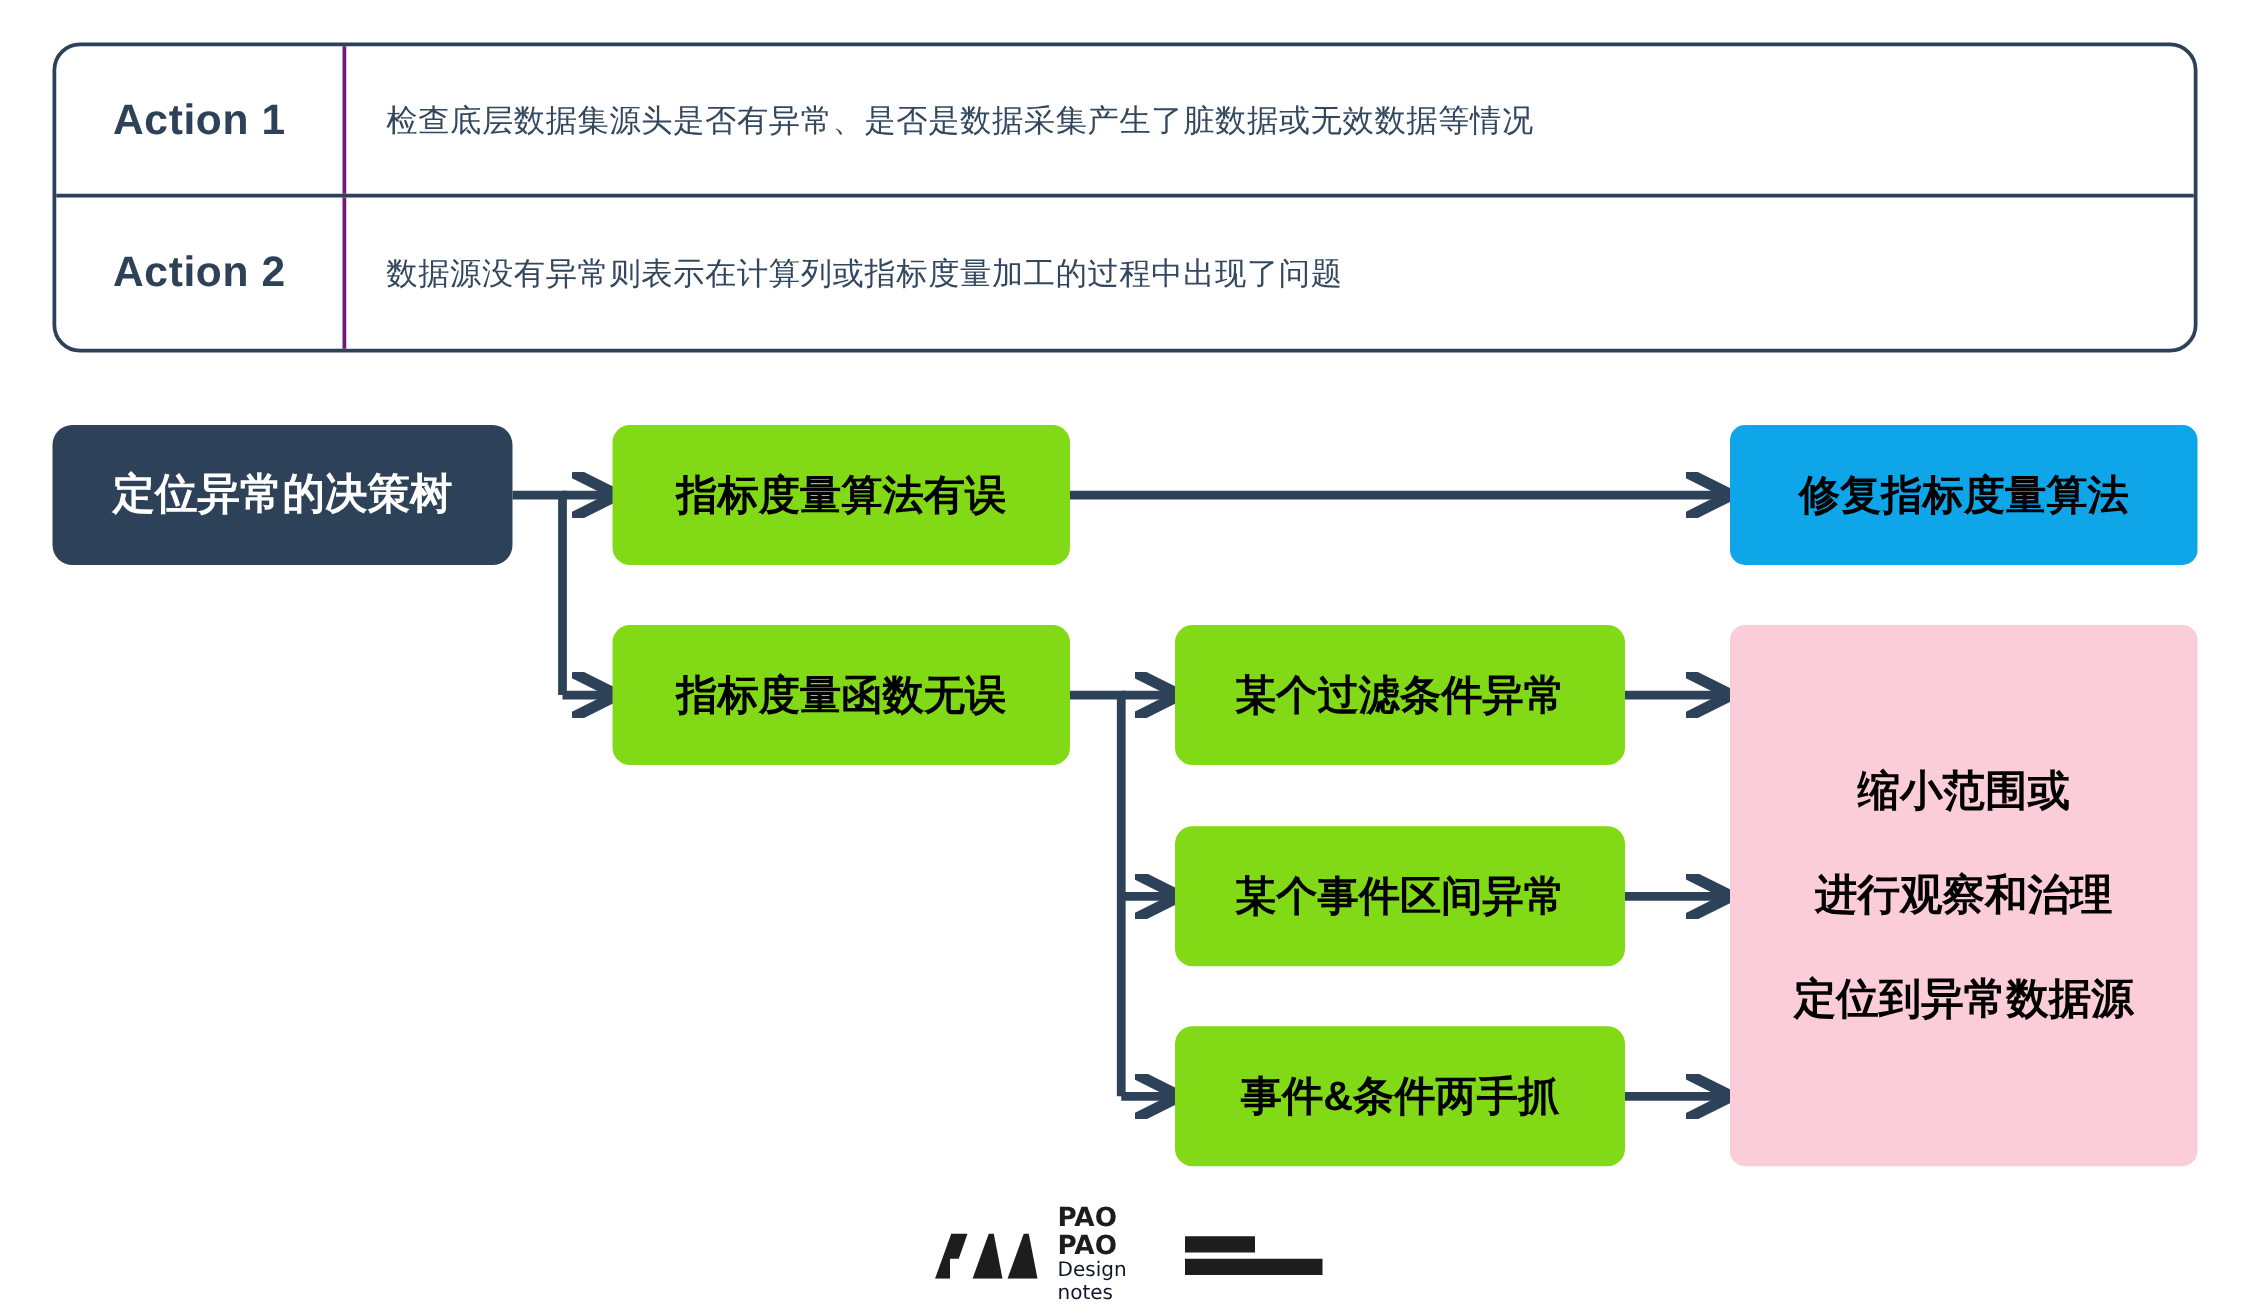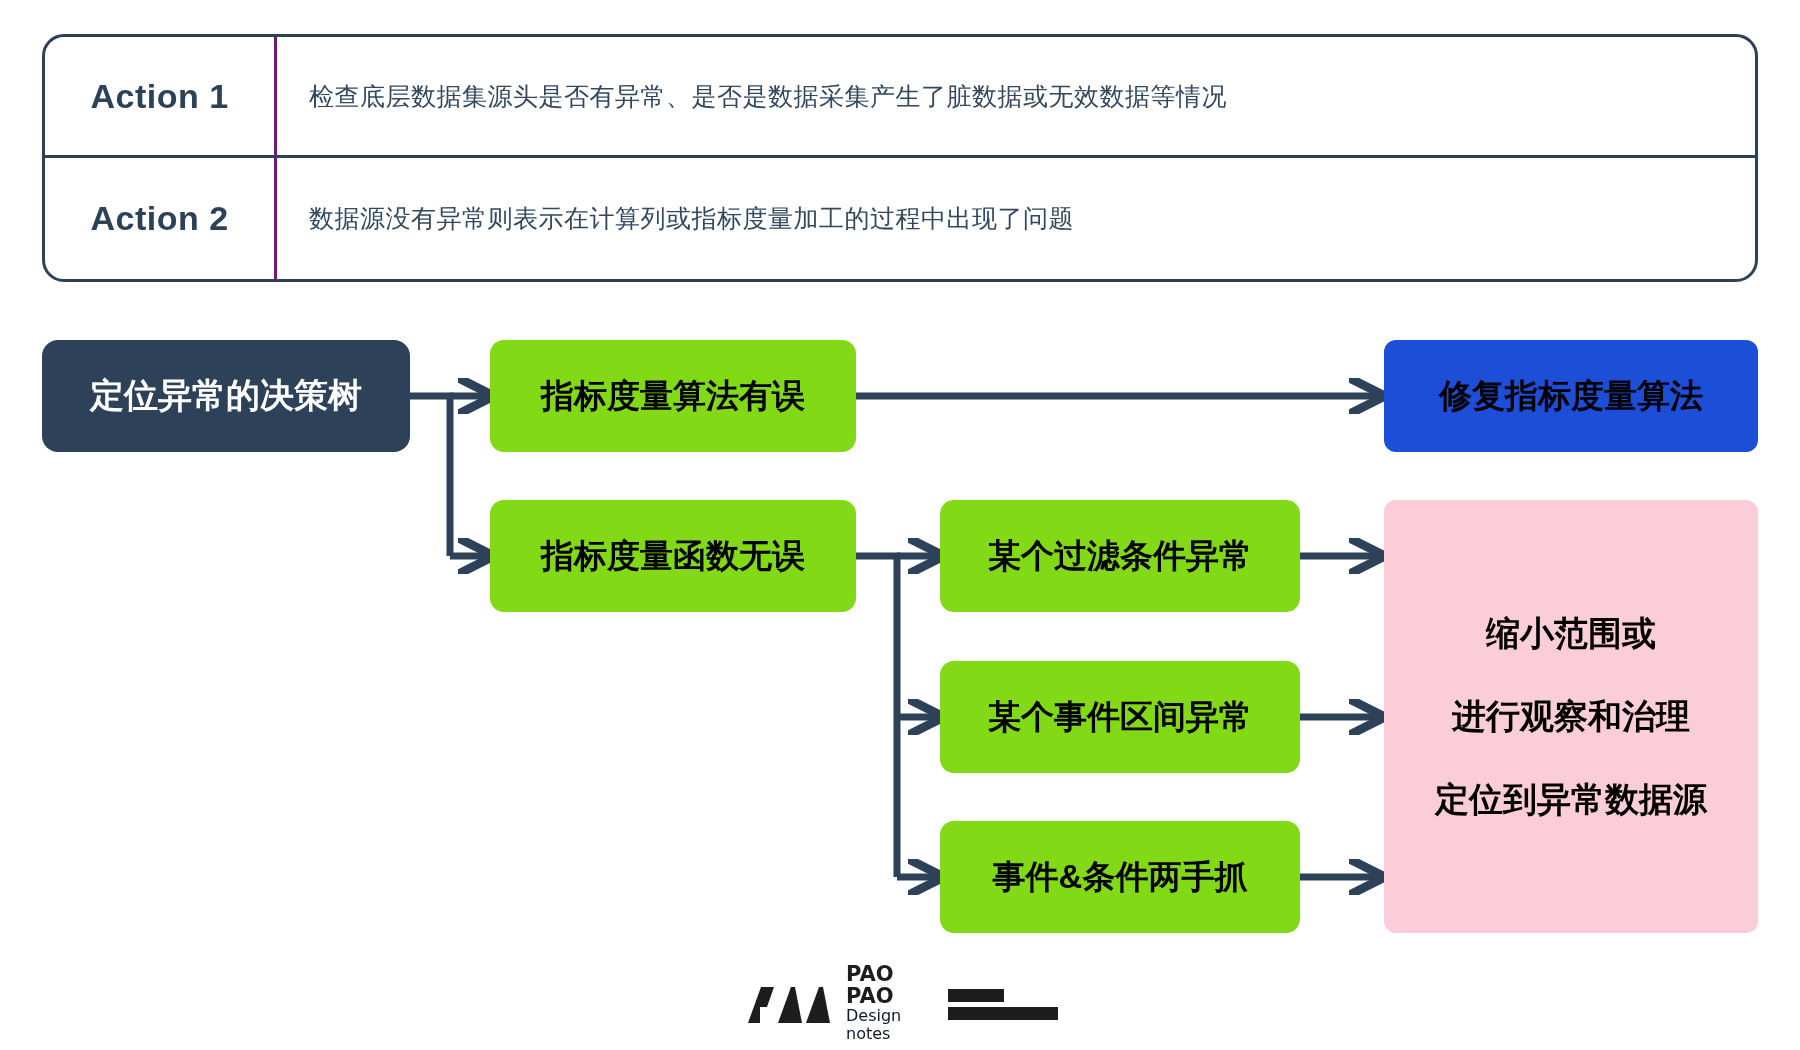--- a/index.html
+++ b/index.html
@@ -112,21 +112,21 @@
   }
 
   .node-green {
     background: #82d915;
   }
   .node-green .node-label {
     color: #000000;
   }
 
   .node-lightgreen {
-    background: #1d4ed8;
+    background: #0ea5e9;
     border-radius: 12px;
     text-align: center;
   }
   .node-lightgreen .node-label {
     color: #000000;
   }
 
   .node-pink {
     background: #fbcdd8;
     border-radius: 12px;

